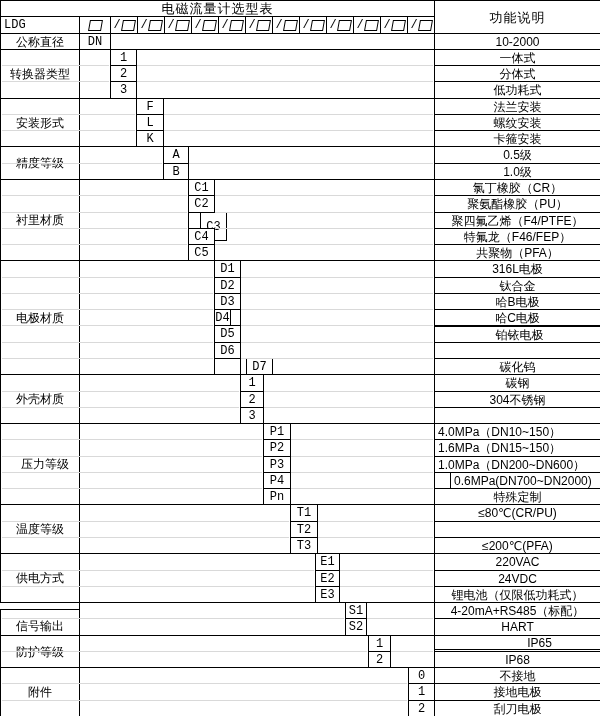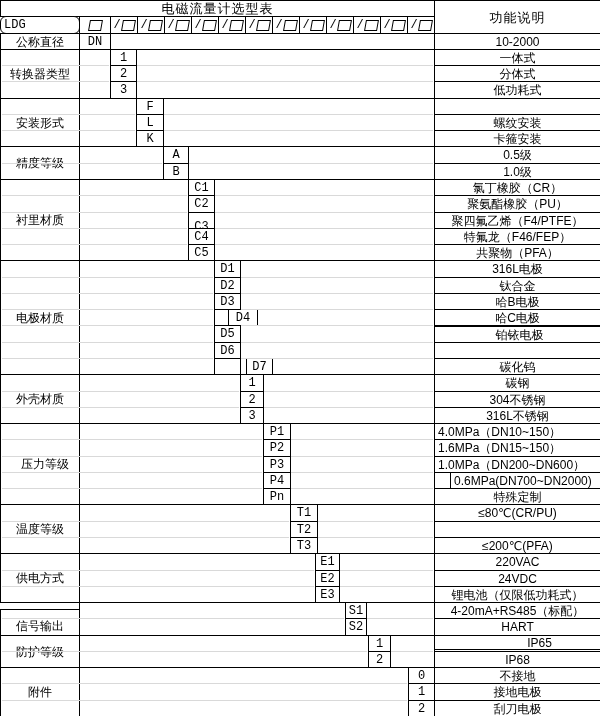--- a/index.html
+++ b/index.html
@@ -24,21 +24,21 @@
   .gl{position:absolute;height:1px;background:#d9d9d9;}
 </style>
 </head>
 <body>
 
 <div id="stage">
 
   <div class="cell hdr" style="left:0;top:0;width:435px;height:17px;">电磁流量计选型表</div>
   <div class="cell hdr" style="left:434px;top:0;width:167px;height:34px;">功能说明</div>
 
-<div class="cell mono leftal" style="left: 0px; top: 16px; width: 80px; height: 18px; border-radius: 6px;">LDG</div>
+<div class="cell mono leftal" style="left: 0px; top: 16px; width: 80px; height: 18px;">LDG</div>
     <div class="cell" style="left: 79px; top: 16px; width: 32px; height: 18px;">
       <span class="slotbox"></span>
     </div>
     <div class="cell" style="left: 110px; top: 16px; width: 28px; height: 18px;">
       <span class="slash">/</span>
       <span class="slotbox"></span>
     </div>
     <div class="cell" style="left: 137px; top: 16px; width: 28px; height: 18px;">
       <span class="slash">/</span>
       <span class="slotbox"></span>
@@ -97,20 +97,21 @@
     <div class="cell mono" style="left: 110px; top: 81px; width: 27px; height: 18px;">3</div>
     <div class="cell" style="left: 434px; top: 81px; width: 167px; height: 18px;">低功耗式</div>
     <div class="gl" style="left: 2px; width: 107px; top: 65px;"></div>
     <div class="gl" style="left: 137px; width: 296px; top: 65px;"></div>
     <div class="gl" style="left: 2px; width: 107px; top: 81px;"></div>
     <div class="gl" style="left: 137px; width: 296px; top: 81px;"></div>
     <div class="cell lbl" style="left: 0px; top: 98px; width: 80px; height: 49px;">安装形式</div>
     <div class="cell" style="left: 79px; top: 98px; width: 58px; height: 49px;"></div>
     <div class="cell" style="left: 163px; top: 98px; width: 272px; height: 49px;"></div>
     <div class="cell mono" style="left: 136px; top: 98px; width: 28px; height: 17px;">F</div>
+    <div class="cell" style="left: 434px; top: 98px; width: 167px; height: 17px;">法兰安装</div>
     <div class="cell mono" style="left: 136px; top: 114px; width: 28px; height: 17px;">L</div>
     <div class="cell" style="left: 434px; top: 114px; width: 167px; height: 17px;">螺纹安装</div>
     <div class="cell mono" style="left: 136px; top: 130px; width: 28px; height: 17px;">K</div>
     <div class="cell" style="left: 434px; top: 130px; width: 167px; height: 17px;">卡箍安装</div>
     <div class="gl" style="left: 2px; width: 133px; top: 114px;"></div>
     <div class="gl" style="left: 164px; width: 269px; top: 114px;"></div>
     <div class="gl" style="left: 2px; width: 133px; top: 130px;"></div>
     <div class="gl" style="left: 164px; width: 269px; top: 130px;"></div>
     <div class="cell lbl" style="left: 0px; top: 146px; width: 80px; height: 34px;">精度等级</div>
     <div class="cell" style="left: 79px; top: 146px; width: 85px; height: 34px;"></div>
@@ -121,21 +122,21 @@
     <div class="cell" style="left: 434px; top: 163px; width: 167px; height: 17px;">1.0级</div>
     <div class="gl" style="left: 2px; width: 160px; top: 163px;"></div>
     <div class="gl" style="left: 189px; width: 244px; top: 163px;"></div>
     <div class="cell lbl" style="left: 0px; top: 179px; width: 80px; height: 82px;">衬里材质</div>
     <div class="cell" style="left: 79px; top: 179px; width: 110px; height: 82px;"></div>
     <div class="cell" style="left: 214px; top: 179px; width: 221px; height: 82px;"></div>
     <div class="cell mono" style="left: 188px; top: 179px; width: 27px; height: 17px;">C1</div>
     <div class="cell" style="left: 434px; top: 179px; width: 167px; height: 17px;">氯丁橡胶（CR）</div>
     <div class="cell mono" style="left: 188px; top: 195px; width: 27px; height: 18px;">C2</div>
     <div class="cell" style="left: 434px; top: 195px; width: 167px; height: 18px;">聚氨酯橡胶（PU）</div>
-    <div class="cell mono" style="left: 188px; top: 212px; width: 27px; height: 29px;">C3</div>
+    <div class="cell mono" style="left: 200px; top: 212px; width: 27px; height: 29px;">C3</div>
     <div class="cell" style="left: 434px; top: 212px; width: 167px; height: 17px;">聚四氟乙烯（F4/PTFE）</div>
     <div class="cell mono" style="left: 188px; top: 228px; width: 27px; height: 17px;">C4</div>
     <div class="cell" style="left: 434px; top: 228px; width: 167px; height: 17px;">特氟龙（F46/FEP）</div>
     <div class="cell mono" style="left: 188px; top: 244px; width: 27px; height: 17px;">C5</div>
     <div class="cell" style="left: 434px; top: 244px; width: 167px; height: 17px;">共聚物（PFA）</div>
     <div class="gl" style="left: 2px; width: 185px; top: 195px;"></div>
     <div class="gl" style="left: 215px; width: 218px; top: 195px;"></div>
     <div class="gl" style="left: 2px; width: 185px; top: 212px;"></div>
     <div class="gl" style="left: 215px; width: 218px; top: 212px;"></div>
     <div class="gl" style="left: 2px; width: 185px; top: 228px;"></div>
@@ -144,21 +145,21 @@
     <div class="gl" style="left: 215px; width: 218px; top: 244px;"></div>
     <div class="cell lbl" style="left: 0px; top: 260px; width: 80px; height: 115px;">电极材质</div>
     <div class="cell" style="left: 79px; top: 260px; width: 136px; height: 115px;"></div>
     <div class="cell" style="left: 240px; top: 260px; width: 195px; height: 115px;"></div>
     <div class="cell mono" style="left: 214px; top: 260px; width: 27px; height: 18px;">D1</div>
     <div class="cell" style="left: 434px; top: 260px; width: 167px; height: 18px;">316L电极</div>
     <div class="cell mono" style="left: 214px; top: 277px; width: 27px; height: 17px;">D2</div>
     <div class="cell" style="left: 434px; top: 277px; width: 167px; height: 17px;">钛合金</div>
     <div class="cell mono" style="left: 214px; top: 293px; width: 27px; height: 17px;">D3</div>
     <div class="cell" style="left: 434px; top: 293px; width: 167px; height: 17px;">哈B电极</div>
-    <div class="cell mono" style="left: 228px; top: 309px; width: 30px; height: 17px;">D4</div>
+    <div class="cell mono" style="left: 214px; top: 309px; width: 17px; height: 17px;">D4</div>
     <div class="cell" style="left: 434px; top: 309px; width: 167px; height: 17px;">哈C电极</div>
     <div class="cell mono" style="left: 214px; top: 325px; width: 27px; height: 18px;">D5</div>
     <div class="cell" style="left: 434px; top: 325px; width: 167px; height: 18px;">钽电极</div>
     <div class="cell mono" style="left: 214px; top: 342px; width: 27px; height: 17px;">D6</div>
     <div class="cell" style="left: 434px; top: 326px; width: 171px; height: 17px;">铂铱电极</div>
     <div class="cell mono" style="left: 214px; top: 358px; width: 27px; height: 17px; margin-left: 32px;">D7</div>
     <div class="cell" style="left: 434px; top: 358px; width: 167px; height: 17px;">碳化钨</div>
     <div class="gl" style="left: 2px; width: 211px; top: 277px;"></div>
     <div class="gl" style="left: 241px; width: 192px; top: 277px;"></div>
     <div class="gl" style="left: 2px; width: 211px; top: 293px;"></div>
@@ -172,21 +173,20 @@
     <div class="gl" style="left: 2px; width: 211px; top: 358px;"></div>
     <div class="gl" style="left: 241px; width: 192px; top: 358px;"></div>
     <div class="cell lbl" style="left: 0px; top: 374px; width: 80px; height: 50px;">外壳材质</div>
     <div class="cell" style="left: 79px; top: 374px; width: 162px; height: 50px;"></div>
     <div class="cell" style="left: 263px; top: 374px; width: 172px; height: 50px;"></div>
     <div class="cell mono" style="left: 240px; top: 374px; width: 24px; height: 18px;">1</div>
     <div class="cell" style="left: 434px; top: 374px; width: 167px; height: 18px;">碳钢</div>
     <div class="cell mono" style="left: 240px; top: 391px; width: 24px; height: 17px;">2</div>
     <div class="cell" style="left: 434px; top: 391px; width: 167px; height: 17px;">304不锈钢</div>
     <div class="cell mono" style="left: 240px; top: 407px; width: 24px; height: 17px;">3</div>
-    <div class="cell" style="left: 434px; top: 407px; width: 167px; height: 17px;">316L不锈钢</div>
     <div class="gl" style="left: 2px; width: 237px; top: 391px;"></div>
     <div class="gl" style="left: 264px; width: 169px; top: 391px;"></div>
     <div class="gl" style="left: 2px; width: 237px; top: 407px;"></div>
     <div class="gl" style="left: 264px; width: 169px; top: 407px;"></div>
     <div class="cell lbl" style="left: 0px; top: 423px; width: 80px; height: 82px; padding-left: 10px;">压力等级</div>
     <div class="cell" style="left: 79px; top: 423px; width: 185px; height: 82px;"></div>
     <div class="cell" style="left: 290px; top: 423px; width: 145px; height: 82px;"></div>
     <div class="cell mono" style="left: 263px; top: 423px; width: 28px; height: 17px;">P1</div>
     <div class="cell leftal" style="left: 434px; top: 423px; width: 167px; height: 17px;">4.0MPa（DN10~150）</div>
     <div class="cell mono" style="left: 263px; top: 439px; width: 28px; height: 18px;">P2</div>

